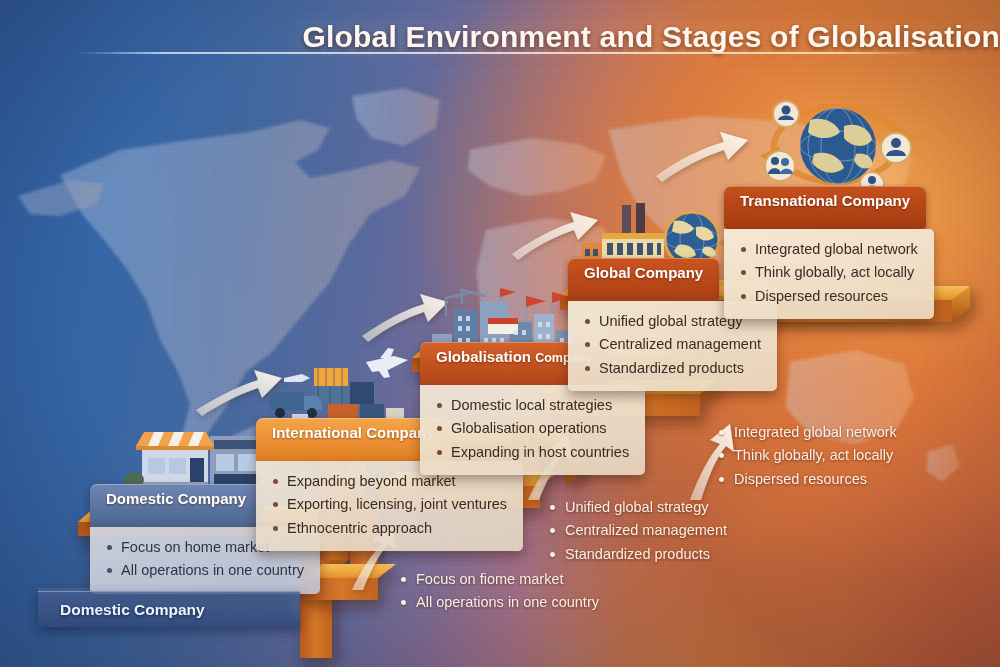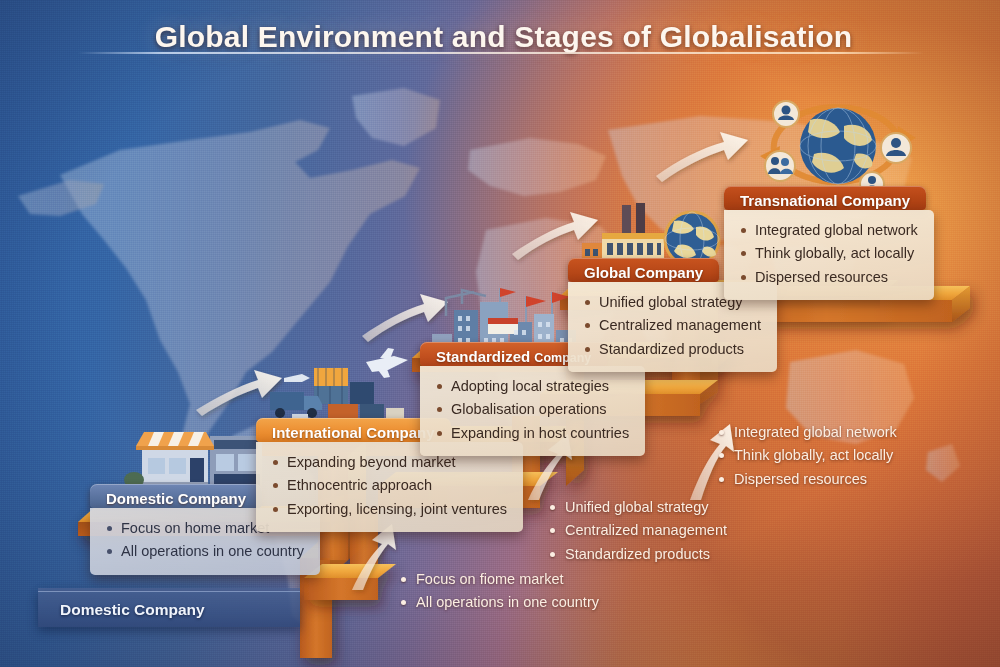--- a/index.html
+++ b/index.html
@@ -39,21 +39,21 @@
       repeating-linear-gradient(0deg, rgba(255,255,255,.10) 0 1px, rgba(0,0,0,.10) 1px 2px),
       repeating-linear-gradient(90deg, rgba(255,255,255,.08) 0 1px, rgba(0,0,0,.09) 1px 2px);
     background-size:2px 2px, 2px 2px;
   }
   .bg-vig {
     position:absolute; inset:0;
     background:radial-gradient(ellipse 95% 95% at 50% 45%, rgba(0,0,0,0) 45%, rgba(20,10,25,.45) 100%);
   }
 
   
-  #title-block { position:absolute; left:0; top:20px; width:1000px; text-align:center;padding-left:7px; }
+  #title-block { position:absolute; left:0; top:20px; width:1000px; text-align:right;padding-left:7px; }
   #page-title {
     font-size:30px; font-weight:bold; color:#fdf6ee;
     letter-spacing:.2px;
     text-shadow:0 2px 5px rgba(40,10,0,.55), 0 0 22px rgba(255,210,160,.30);
   }
   #title-rule {
     position:absolute; left:78px; top:52px; width:846px; height:2px;
     background:linear-gradient(90deg, rgba(190,210,240,0) 0%, rgba(205,222,245,.85) 10%,
       rgba(240,228,220,.9) 50%, rgba(255,226,190,.85) 90%, rgba(255,220,180,0) 100%);
   }
@@ -67,21 +67,21 @@
   #arrows svg { width:100%; height:100%; display:block; }
 
   
   .illus { position:absolute; }
   .illus svg { display:block; overflow:visible; }
 
   
   .card { position:absolute; }
   .card-head {
     position:relative; display:inline-block;
-    padding:6px 16px 1px 16px;
+    padding:6px 16px 20px 16px;
     border-radius:7px 7px 4px 4px;
     font-weight:bold; color:#fff;
     font-size:15px; white-space:nowrap;
     box-shadow:0 3px 7px rgba(60,20,0,.45), inset 0 1px 0 rgba(255,255,255,.28);
     text-shadow:0 1px 2px rgba(70,25,0,.55);
   }
   .card-head .sub { font-size:12.5px; font-weight:bold; }
   .card-body {
     position:relative;
     padding:9px 16px 11px 16px;
@@ -561,34 +561,34 @@
     </div>
   </div>
 
   <div class="card c-int" style="left:256px; top:418px;">
     <div class="card-head">
       <span>International Company</span>
     </div>
     <div class="card-body">
       <ul>
         <li>Expanding beyond market</li>
+        <li>Exporting, licensing, joint ventures</li>
         <li>Ethnocentric approach</li>
-        <li>Exporting, licensing, joint ventures</li>
       </ul>
     </div>
   </div>
 
   <div class="card c-mul" style="left:420px; top:342px;">
     <div class="card-head">
-      <span>Standardized</span>
+      <span>Globalisation</span>
       <span class="sub">Company</span>
     </div>
     <div class="card-body">
       <ul>
-        <li>Adopting local strategies</li>
+        <li>Domestic local strategies</li>
         <li>Globalisation operations</li>
         <li>Expanding in host countries</li>
       </ul>
     </div>
   </div>
 
   <div class="card c-glo" style="left:568px; top:258px;">
     <div class="card-head">
       <span>Global Company</span>
     </div>

